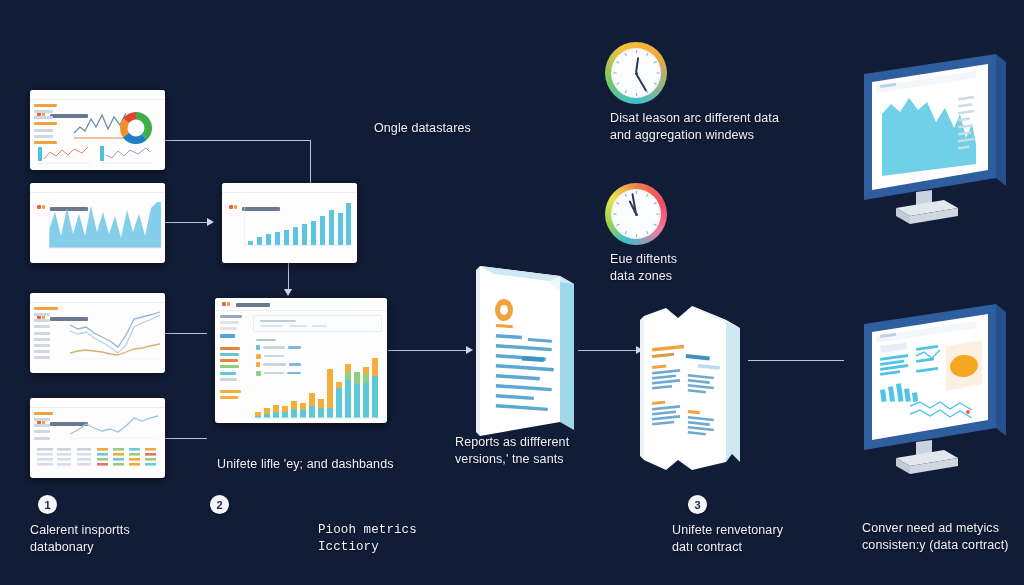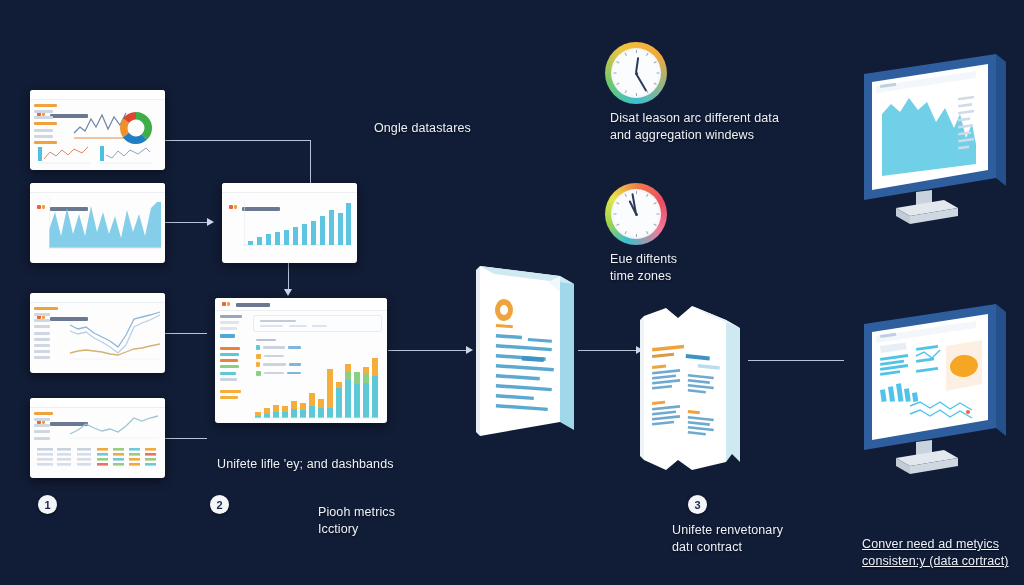--- a/index.html
+++ b/index.html
@@ -635,35 +635,39 @@
     <div class="tickmark" style="transform: rotate(330deg);"></div>
     <div class="hand" style="width:2.2px; height:15px; margin-left:-1.1px; transform: rotate(-26deg);"></div>
     <div class="hand" style="width:1.8px; height:21px; margin-left:-.9px; transform: rotate(-10deg);"></div>
     <div class="pivot"></div>
   </div>
 
   <div class="caption" style="left:374px; top:120px;">Ongle datastares</div>
 
   <div class="caption" style="left:217px; top:456px;">Unifete lifle 'ey; and dashbands</div>
 
+  <div class="caption" style="left:455px; top:434px;">Reports as diffferent
+versions,' tne sants</div>
 
   <div class="caption" style="left:610px; top:110px;">Disat leason arc different data
 and aggregation windews</div>
 
   <div class="caption" style="left:610px; top:251px;">Eue diftents
-time zones</div>
+data zones</div>
 
 
   <div class="badge" style="left:38px; top:495px;">1</div>
+  <div class="caption" style="left:30px; top:522px;">Calerent insportts
+databonary</div>
 
   <div class="badge" style="left:210px; top:495px;">2</div>
 
-  <div class="caption" style="left:318px; top:504px;">Piooh metrics
+  <div class="caption" style="left:318px; top:522px;font-family:Liberation Mono, monospace;">Piooh metrics
 Icctiory</div>
 
   <div class="badge" style="left:688px; top:495px;">3</div>
   <div class="caption" style="left:672px; top:522px;">Unifete renvetonary
 datı contract</div>
 
-  <div class="caption" style="left:862px; top:536px;text-decoration:underline;">Conver need ad metyics
+  <div class="caption" style="left:862px; top:520px;">Conver need ad metyics
 consisten:y (data cortract)</div>
 
 </div>
 
 </body></html>

